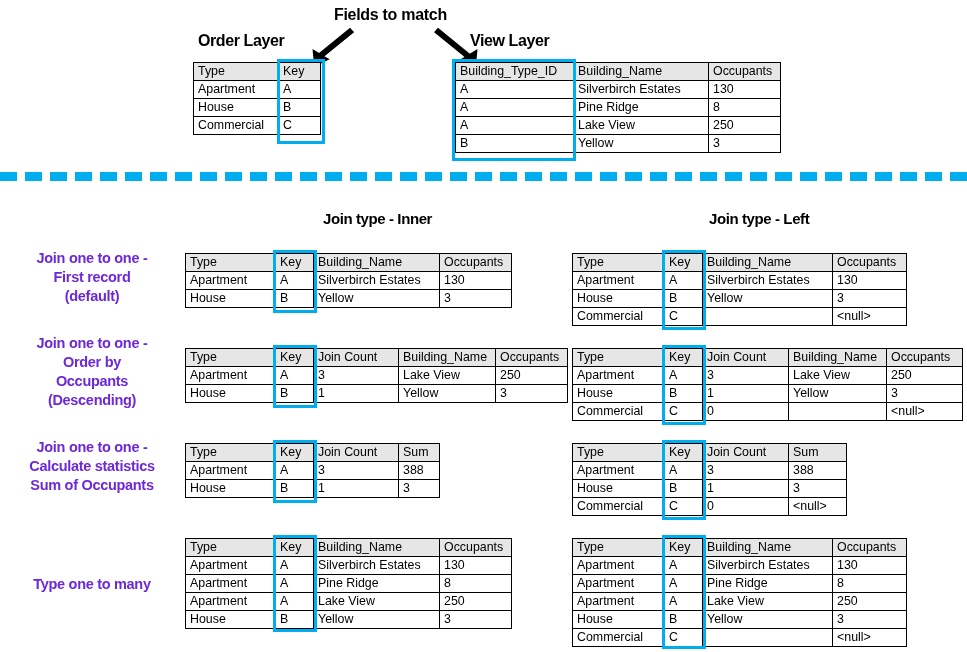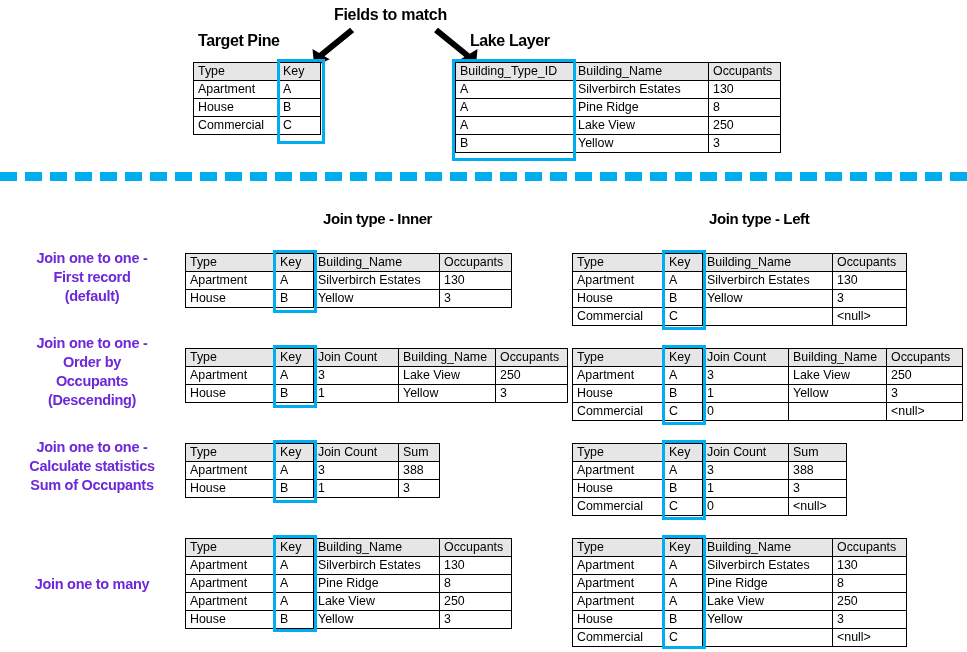--- a/index.html
+++ b/index.html
@@ -106,23 +106,23 @@
   <path d="M54,4 L22,30 L30,31 L16,38 L13,23 L18,28 L50,1 Z" fill="#000000"></path>
   <polygon points="14,37 12.5,21 29,31" fill="#000000"></polygon>
   <path d="M52,2 L20,28" stroke="#000000" stroke-width="6" stroke-linecap="butt"></path>
 </svg>
 
 <svg class="arrow-svg" style="left:430px; top:28px;" width="60" height="40" viewBox="0 0 60 40">
   <path d="M6,2 L38,28" stroke="#000000" stroke-width="6" stroke-linecap="butt"></path>
   <polygon points="46,37 47.5,21 31,31" fill="#000000"></polygon>
 </svg>
 
-<div class="abs heading heading-lg" style="left:198px; top:32px;">Target Pine</div>
-
-<div class="abs heading heading-lg" style="left:470px; top:32px;">Lake Layer</div>
+<div class="abs heading heading-lg" style="left:198px; top:32px;">Order Layer</div>
+
+<div class="abs heading heading-lg" style="left:470px; top:32px;">View Layer</div>
 
 <div class="abs" style="left:193px; top:62px;">
   <table class="grid" id="tbl-target" style="width:127px;">
     <colgroup>
         <col style="width:85px">
         <col style="width:42px">
       </colgroup>
     <thead>
         <tr>
           <th>Type</th>
@@ -430,21 +430,21 @@
           <td>Commercial</td>
           <td>C</td>
           <td>0</td>
           <td>&lt;null&gt;</td>
         </tr>
       </tbody>
   </table>
   <div class="key-hl" style="left:90px; top:-3px; width:44px; height:80px;"></div>
 </div>
 
-<div class="abs row-label" style="left:6px; top:575px; width:172px;">Join one to many</div>
+<div class="abs row-label" style="left:6px; top:575px; width:172px;">Type one to many</div>
 
 <div class="abs" style="left:185px; top:538px;">
   <table class="grid" style="width:326px;">
     <colgroup>
         <col style="width:90px">
         <col style="width:38px">
         <col style="width:126px">
         <col style="width:72px">
       </colgroup>
     <thead>

